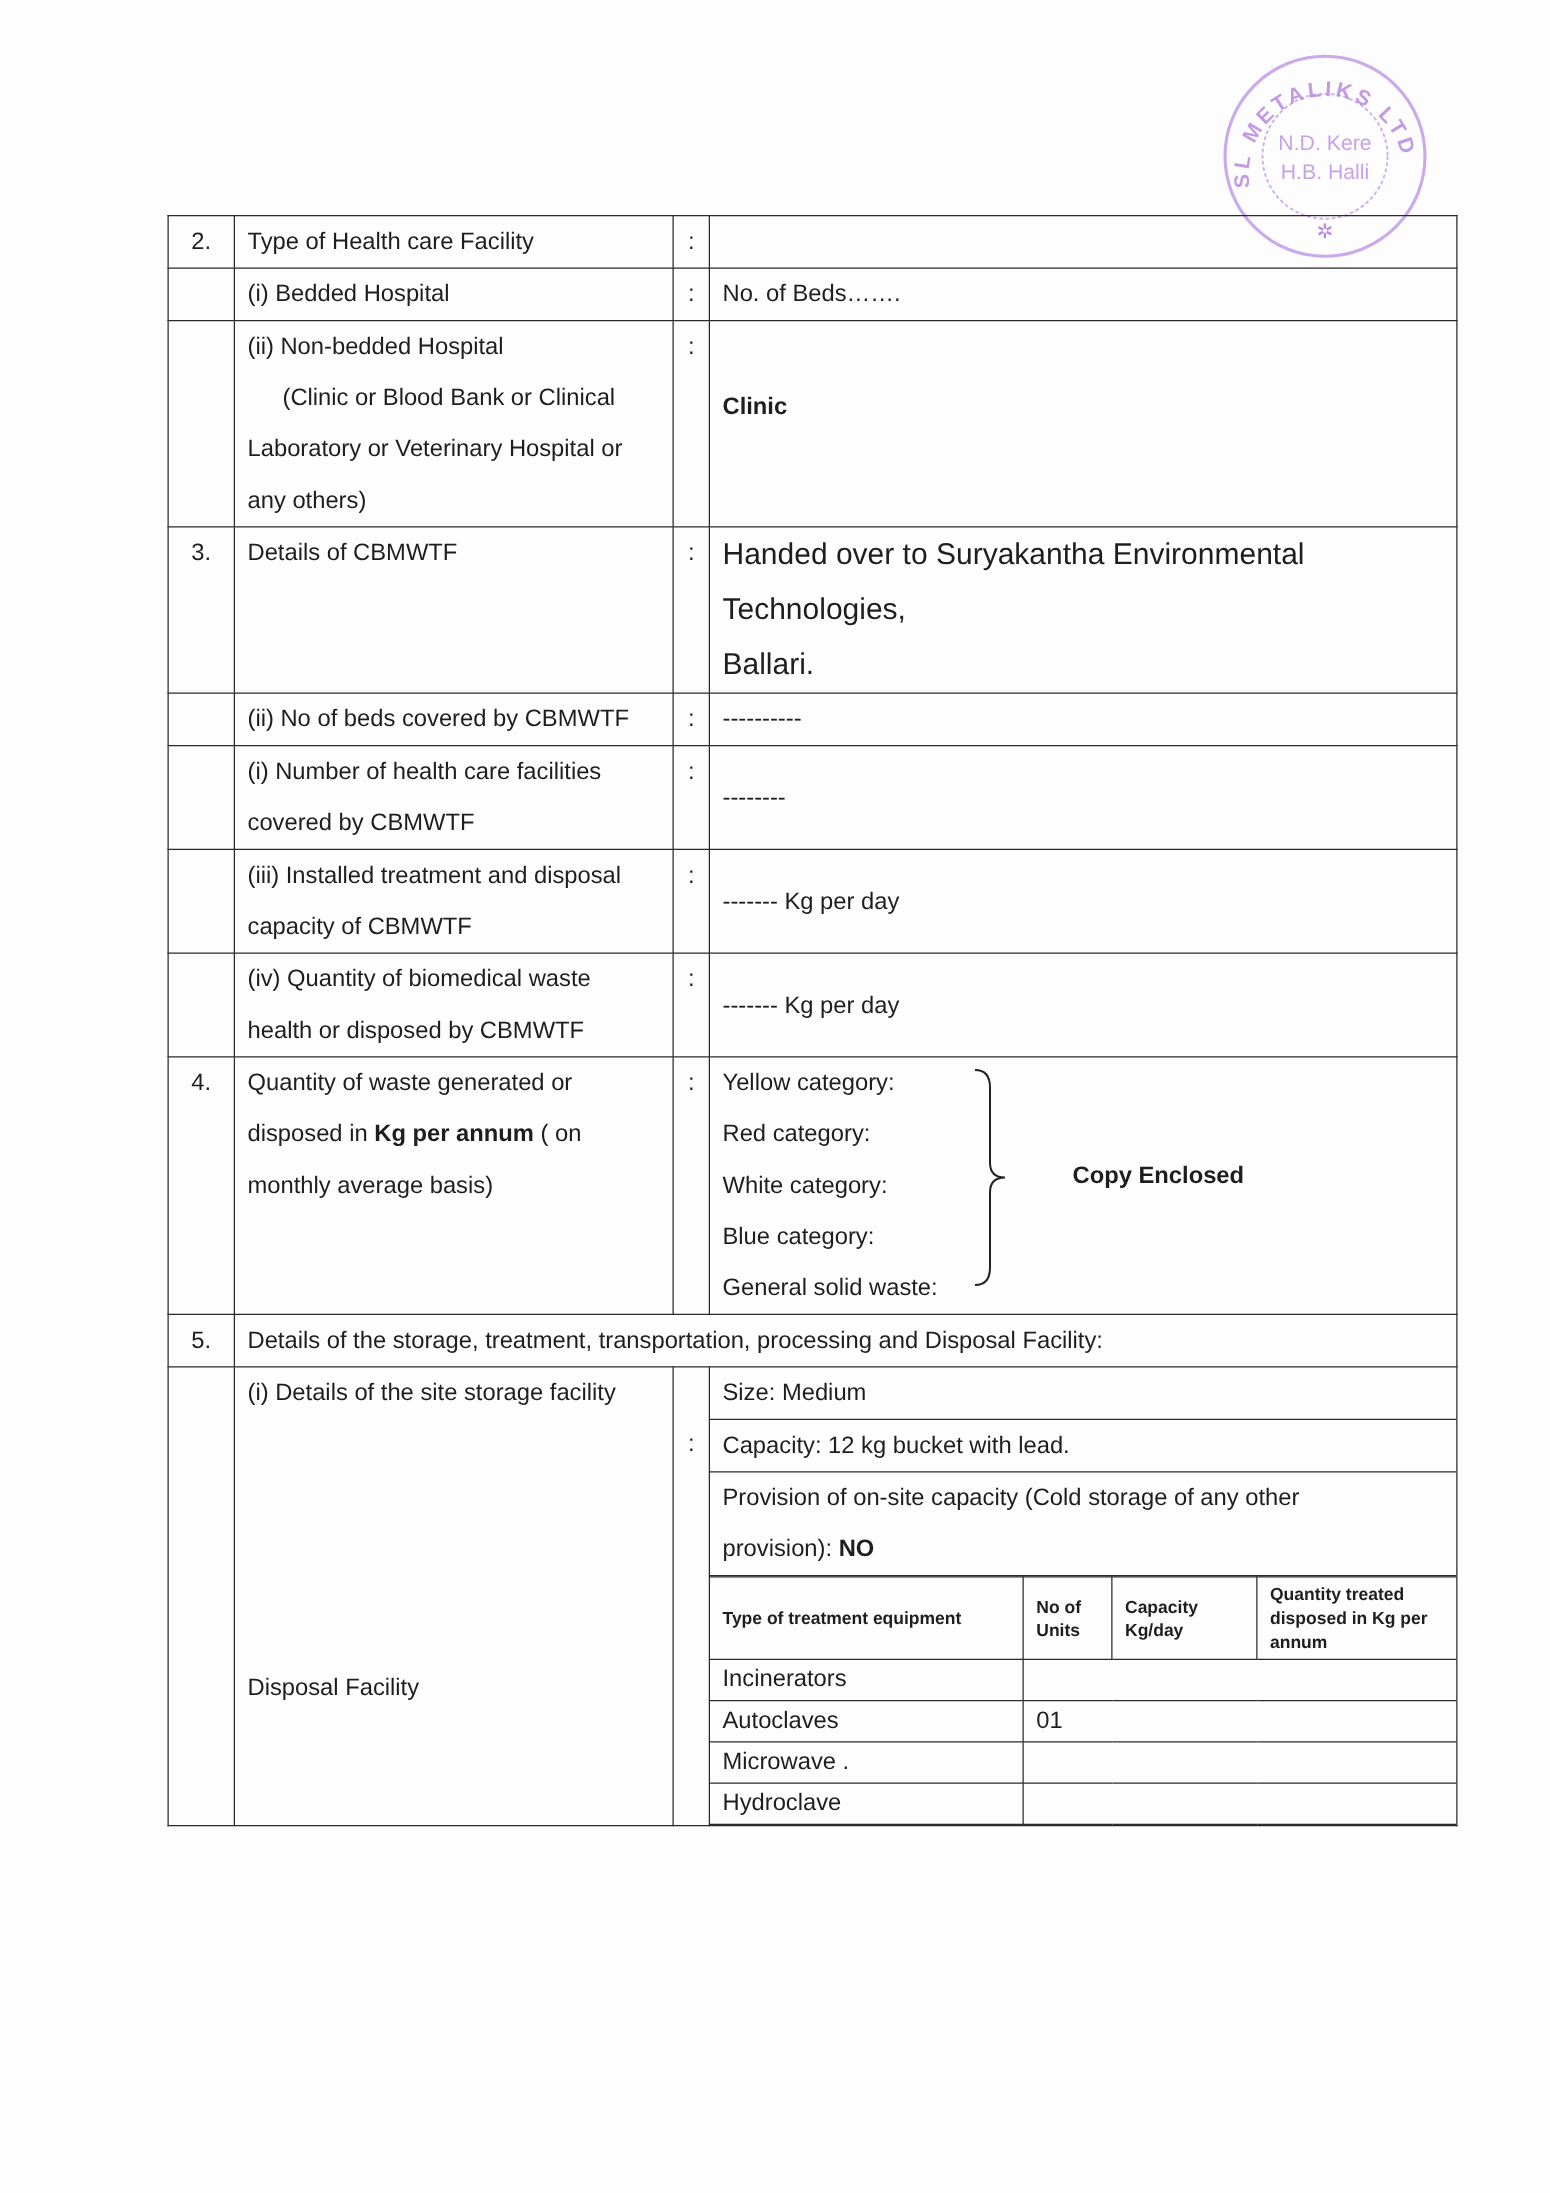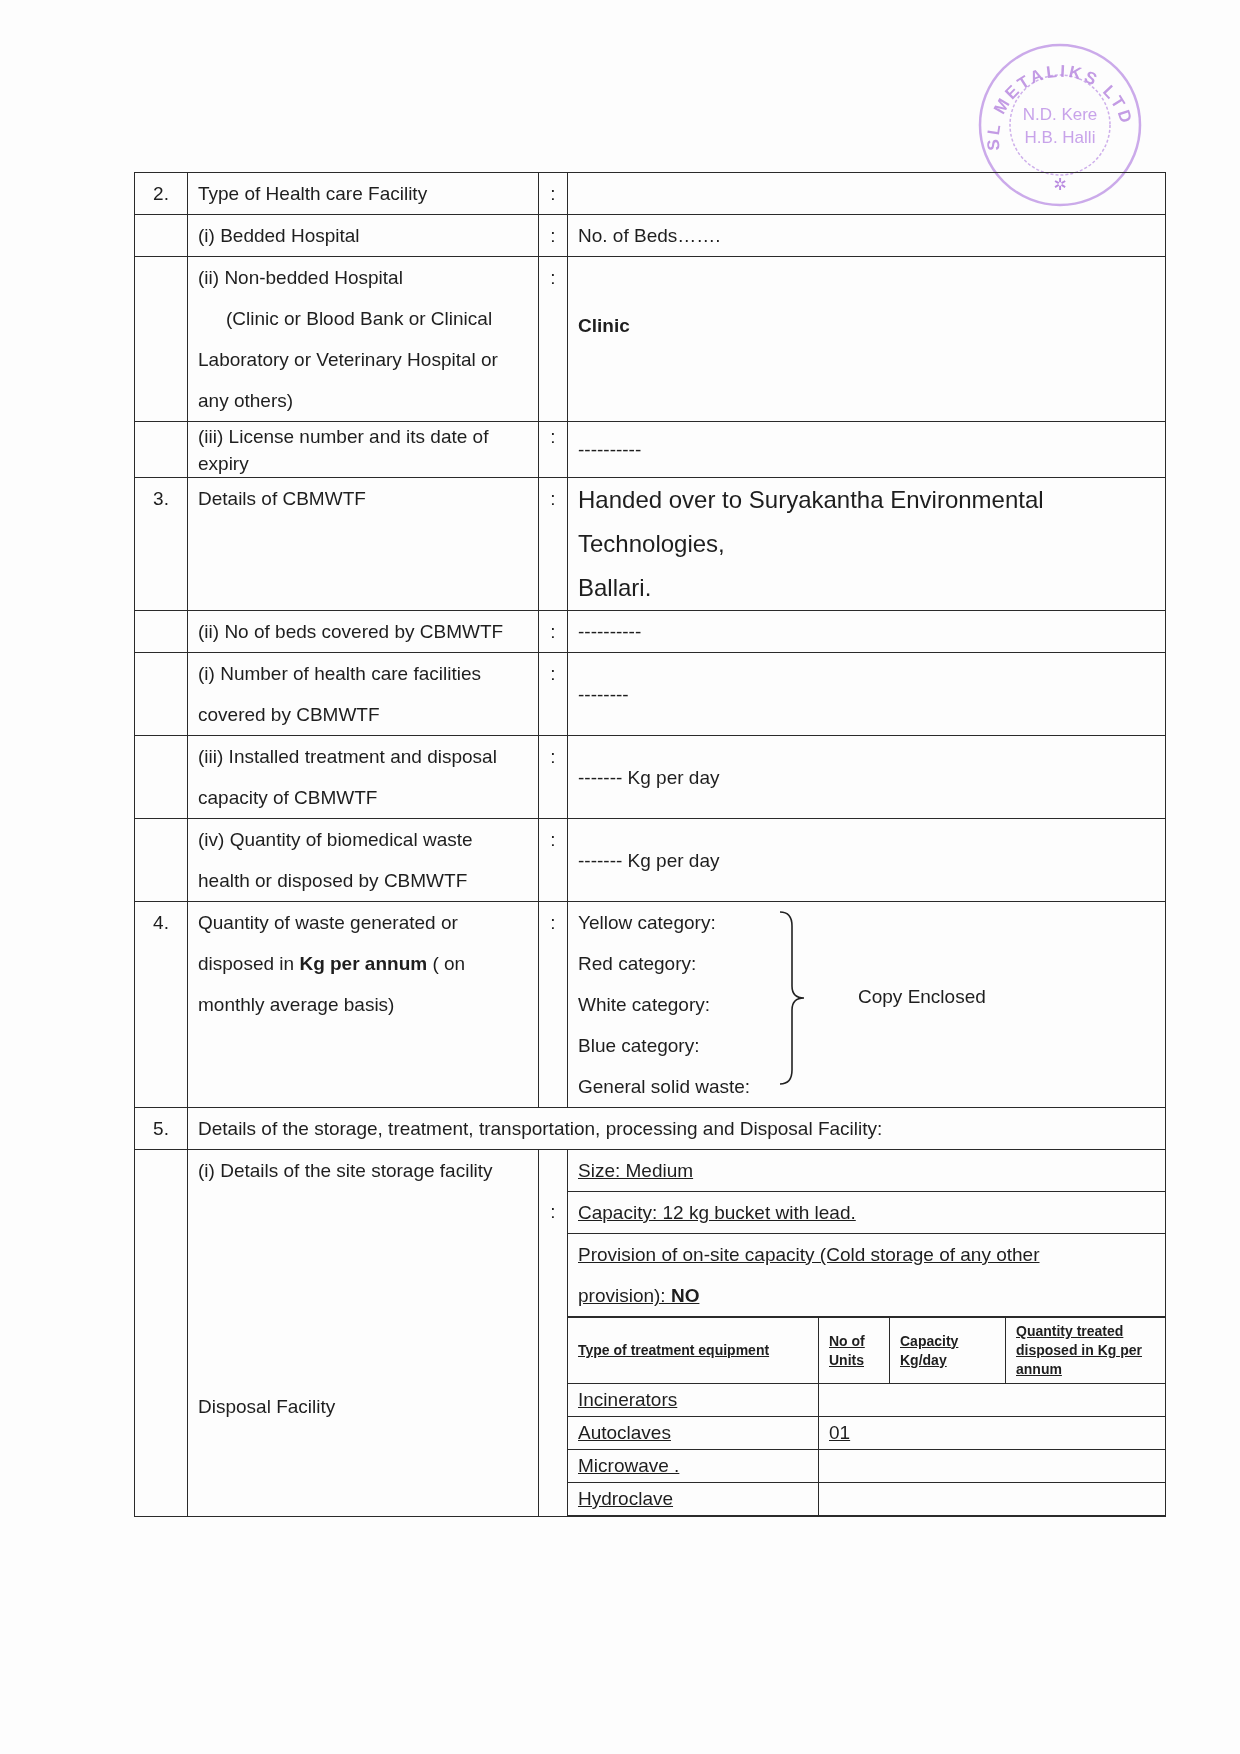--- a/index.html
+++ b/index.html
@@ -12,25 +12,25 @@
   table.main td{border:1.5px solid #2a2a2a;vertical-align:top;padding:0 10px;}
   td.num{width:32px;text-align:center;border-bottom:none;}
   td.num.cont{border-top:none;}
   td.label{width:330px;}
   td.colon{width:8px;text-align:center;padding:0 5px;}
   td.value{}
   .bold{font-weight:bold;}
   .vmid{vertical-align:middle !important;}
   .braces{position:relative;}
   .brace{position:absolute;left:210px;top:6px;width:30px;height:180px;}
-  .copy{position:absolute;left:290px;top:74px;font-weight:normal;}
+  .copy{position:absolute;left:290px;top:74px;font-weight:bold;}
   table.equip{width:100%;border-collapse:collapse;font-size:19px;line-height:32px;}
   table.equip td{border:1.5px solid #2a2a2a;padding:0 10px;vertical-align:middle;}
   table.equip td.hdr{font-size:14px;font-weight:bold;line-height:19px;padding:4px 10px;}
-  td.nopad{padding:0 !important;text-decoration:underline;}
+  td.nopad{padding:0 !important;}
   .subrow{border-bottom:1.5px solid #2a2a2a;padding:0 10px;}
   .subrow:last-child{border-bottom:none;}
 </style>
 </head>
 <body>
 
 <div class="page">
 
   <svg class="stamp" viewBox="0 0 170 170">
     <circle cx="85" cy="85" r="80" fill="none" stroke="#c29be6" stroke-width="2.5" opacity="0.85"></circle>
@@ -64,26 +64,20 @@
     <tr style="height:164px">
       <td class="num cont"></td>
       <td class="label">
         <div>(ii)  Non-bedded Hospital</div>
         <div style="padding-left:28px">(Clinic or Blood Bank or Clinical</div>
         <div>Laboratory or Veterinary Hospital or</div>
         <div>any others)</div>
       </td>
       <td class="colon">:</td>
       <td class="value vmid bold" style="padding-bottom:28px">Clinic</td>
-    </tr>
-    <tr style="height:56px">
-      <td class="num cont"></td>
-      <td class="label" style="line-height:27px;padding-top:1px">(iii)  License number and its date of expiry</td>
-      <td class="colon" style="line-height:30px">:</td>
-      <td class="value vmid">----------</td>
     </tr>
 
     <tr style="height:88px">
       <td class="num" style="border-top:1.5px solid #2a2a2a">3.</td>
       <td class="label">Details of CBMWTF</td>
       <td class="colon">:</td>
       <td class="value" style="font-size:24px;line-height:44px">
         <div>Handed over to Suryakantha Environmental Technologies,</div>
         <div>Ballari.</div>
       </td>

